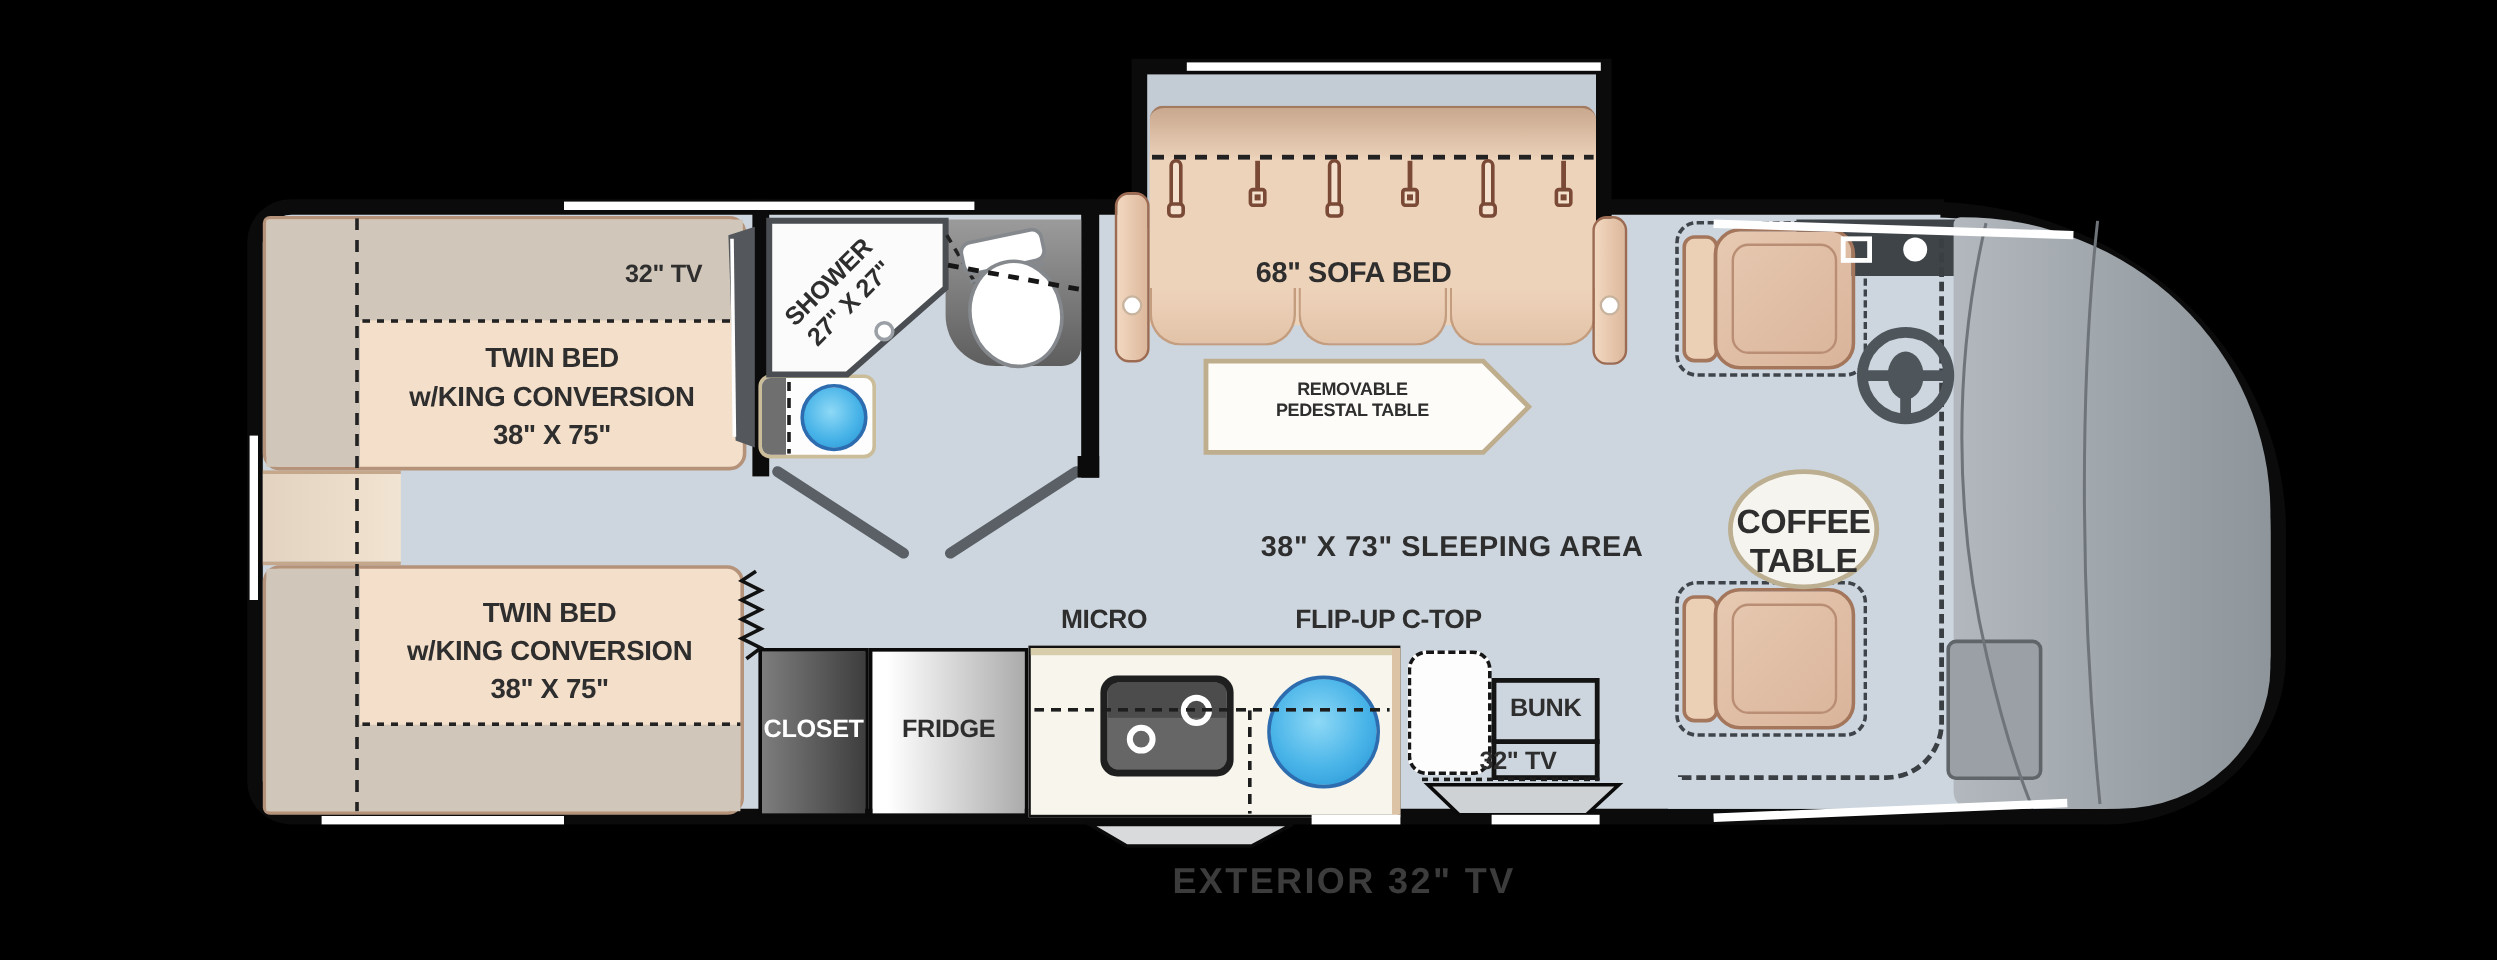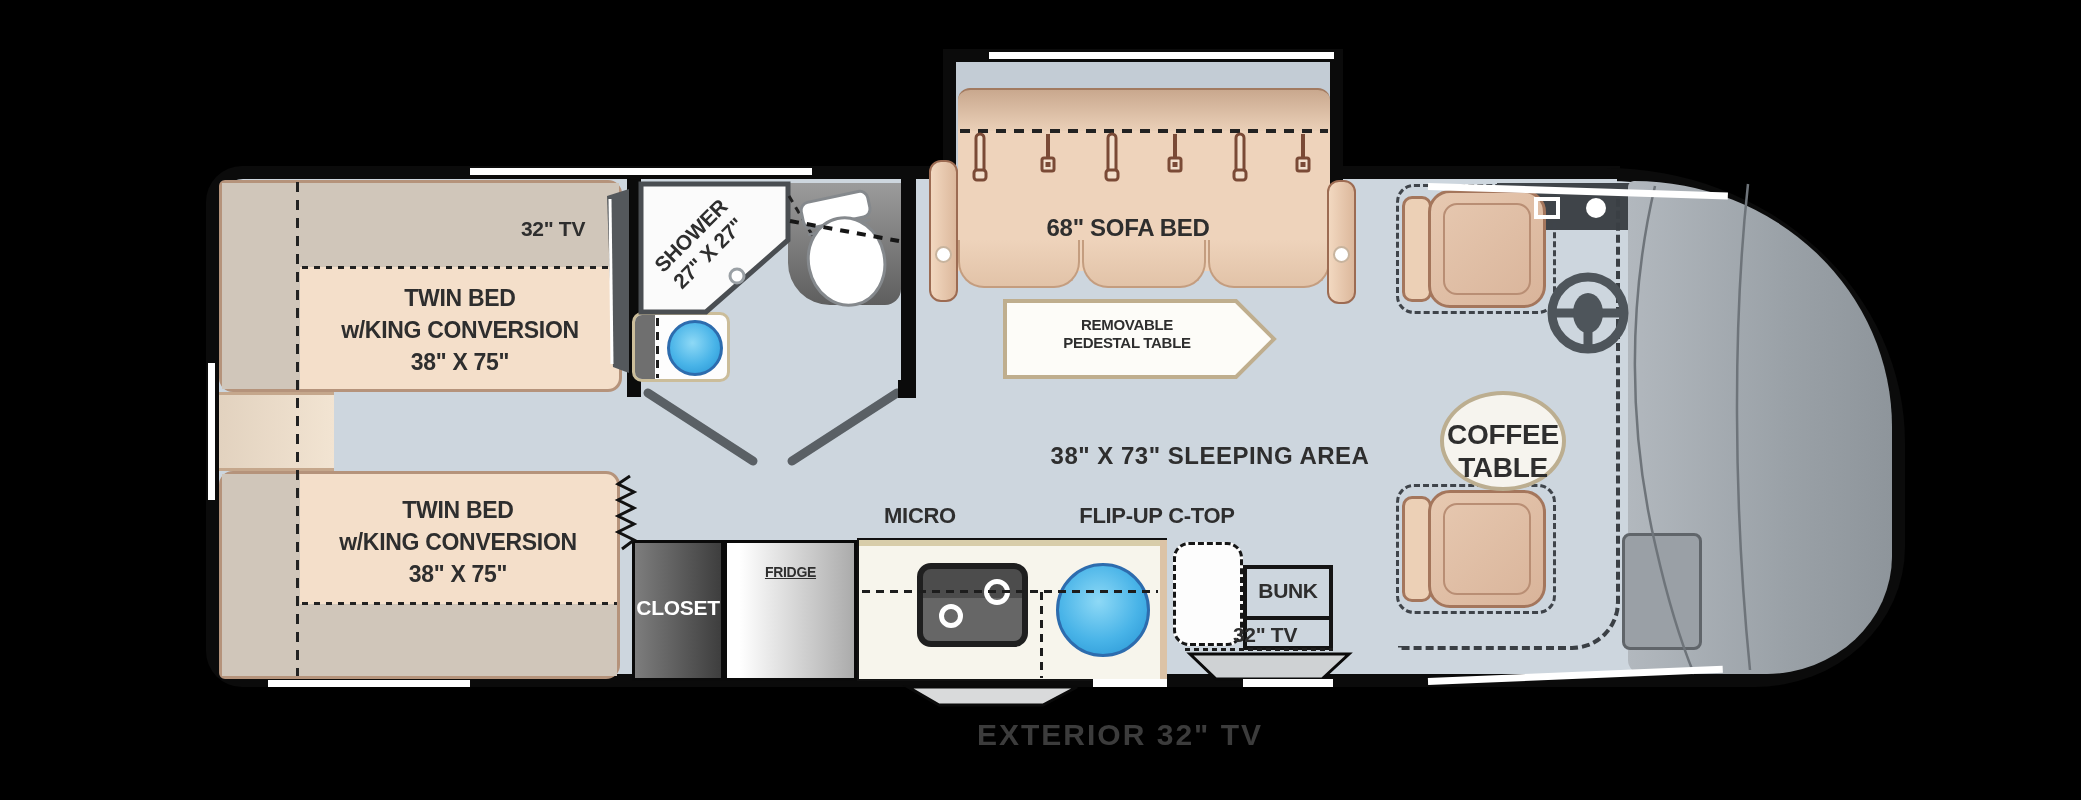--- a/index.html
+++ b/index.html
@@ -254,21 +254,21 @@
   <div class="lbl" style="left:493px;top:217px;width:120px;font-size:21px;">32" TV</div>
   <div class="lbl" style="left:330px;top:282px;width:260px;font-size:23px;line-height:1.4;">TWIN BED
 w/KING CONVERSION
 38" X 75"</div>
   <div class="lbl" style="left:328px;top:494px;width:260px;font-size:23px;line-height:1.4;">TWIN BED
 w/KING CONVERSION
 38" X 75"</div>
   <div class="lbl" style="left:620px;top:220px;width:160px;font-size:21px;transform:rotate(-45deg);">SHOWER
 27" X 27"</div>
   <div class="lbl" style="left:632px;top:596px;width:92px;font-size:21px;color:#fff;">CLOSET</div>
-  <div class="lbl" style="left:724px;top:564px;width:133px;font-size:14px;text-decoration:underline;">FRIDGE</div>
+  <div class="lbl" style="left:724px;top:596px;width:133px;font-size:21px;">FRIDGE</div>
   <div class="lbl" style="left:870px;top:503px;width:100px;font-size:22px;">MICRO</div>
   <div class="lbl" style="left:1040px;top:503px;width:170px;font-size:22px;margin-left:32px;">FLIP-UP C-TOP</div>
   <div class="lbl" style="left:1028px;top:214px;width:200px;font-size:24px;">68" SOFA BED</div>
   <div class="lbl" style="left:1012px;top:316px;width:230px;font-size:15px;">REMOVABLE
 PEDESTAL TABLE</div>
   <div class="lbl" style="left:980px;top:442px;width:460px;font-size:24px;letter-spacing:0.5px;">38" X 73" SLEEPING AREA</div>
   <div class="lbl" style="left:1440px;top:418px;width:126px;font-size:28px;">COFFEE
 TABLE</div>
   <div class="lbl" style="left:1243px;top:579px;width:90px;font-size:21px;">BUNK</div>
   <div class="lbl" style="left:1195px;top:623px;width:140px;font-size:21px;">32" TV</div>

